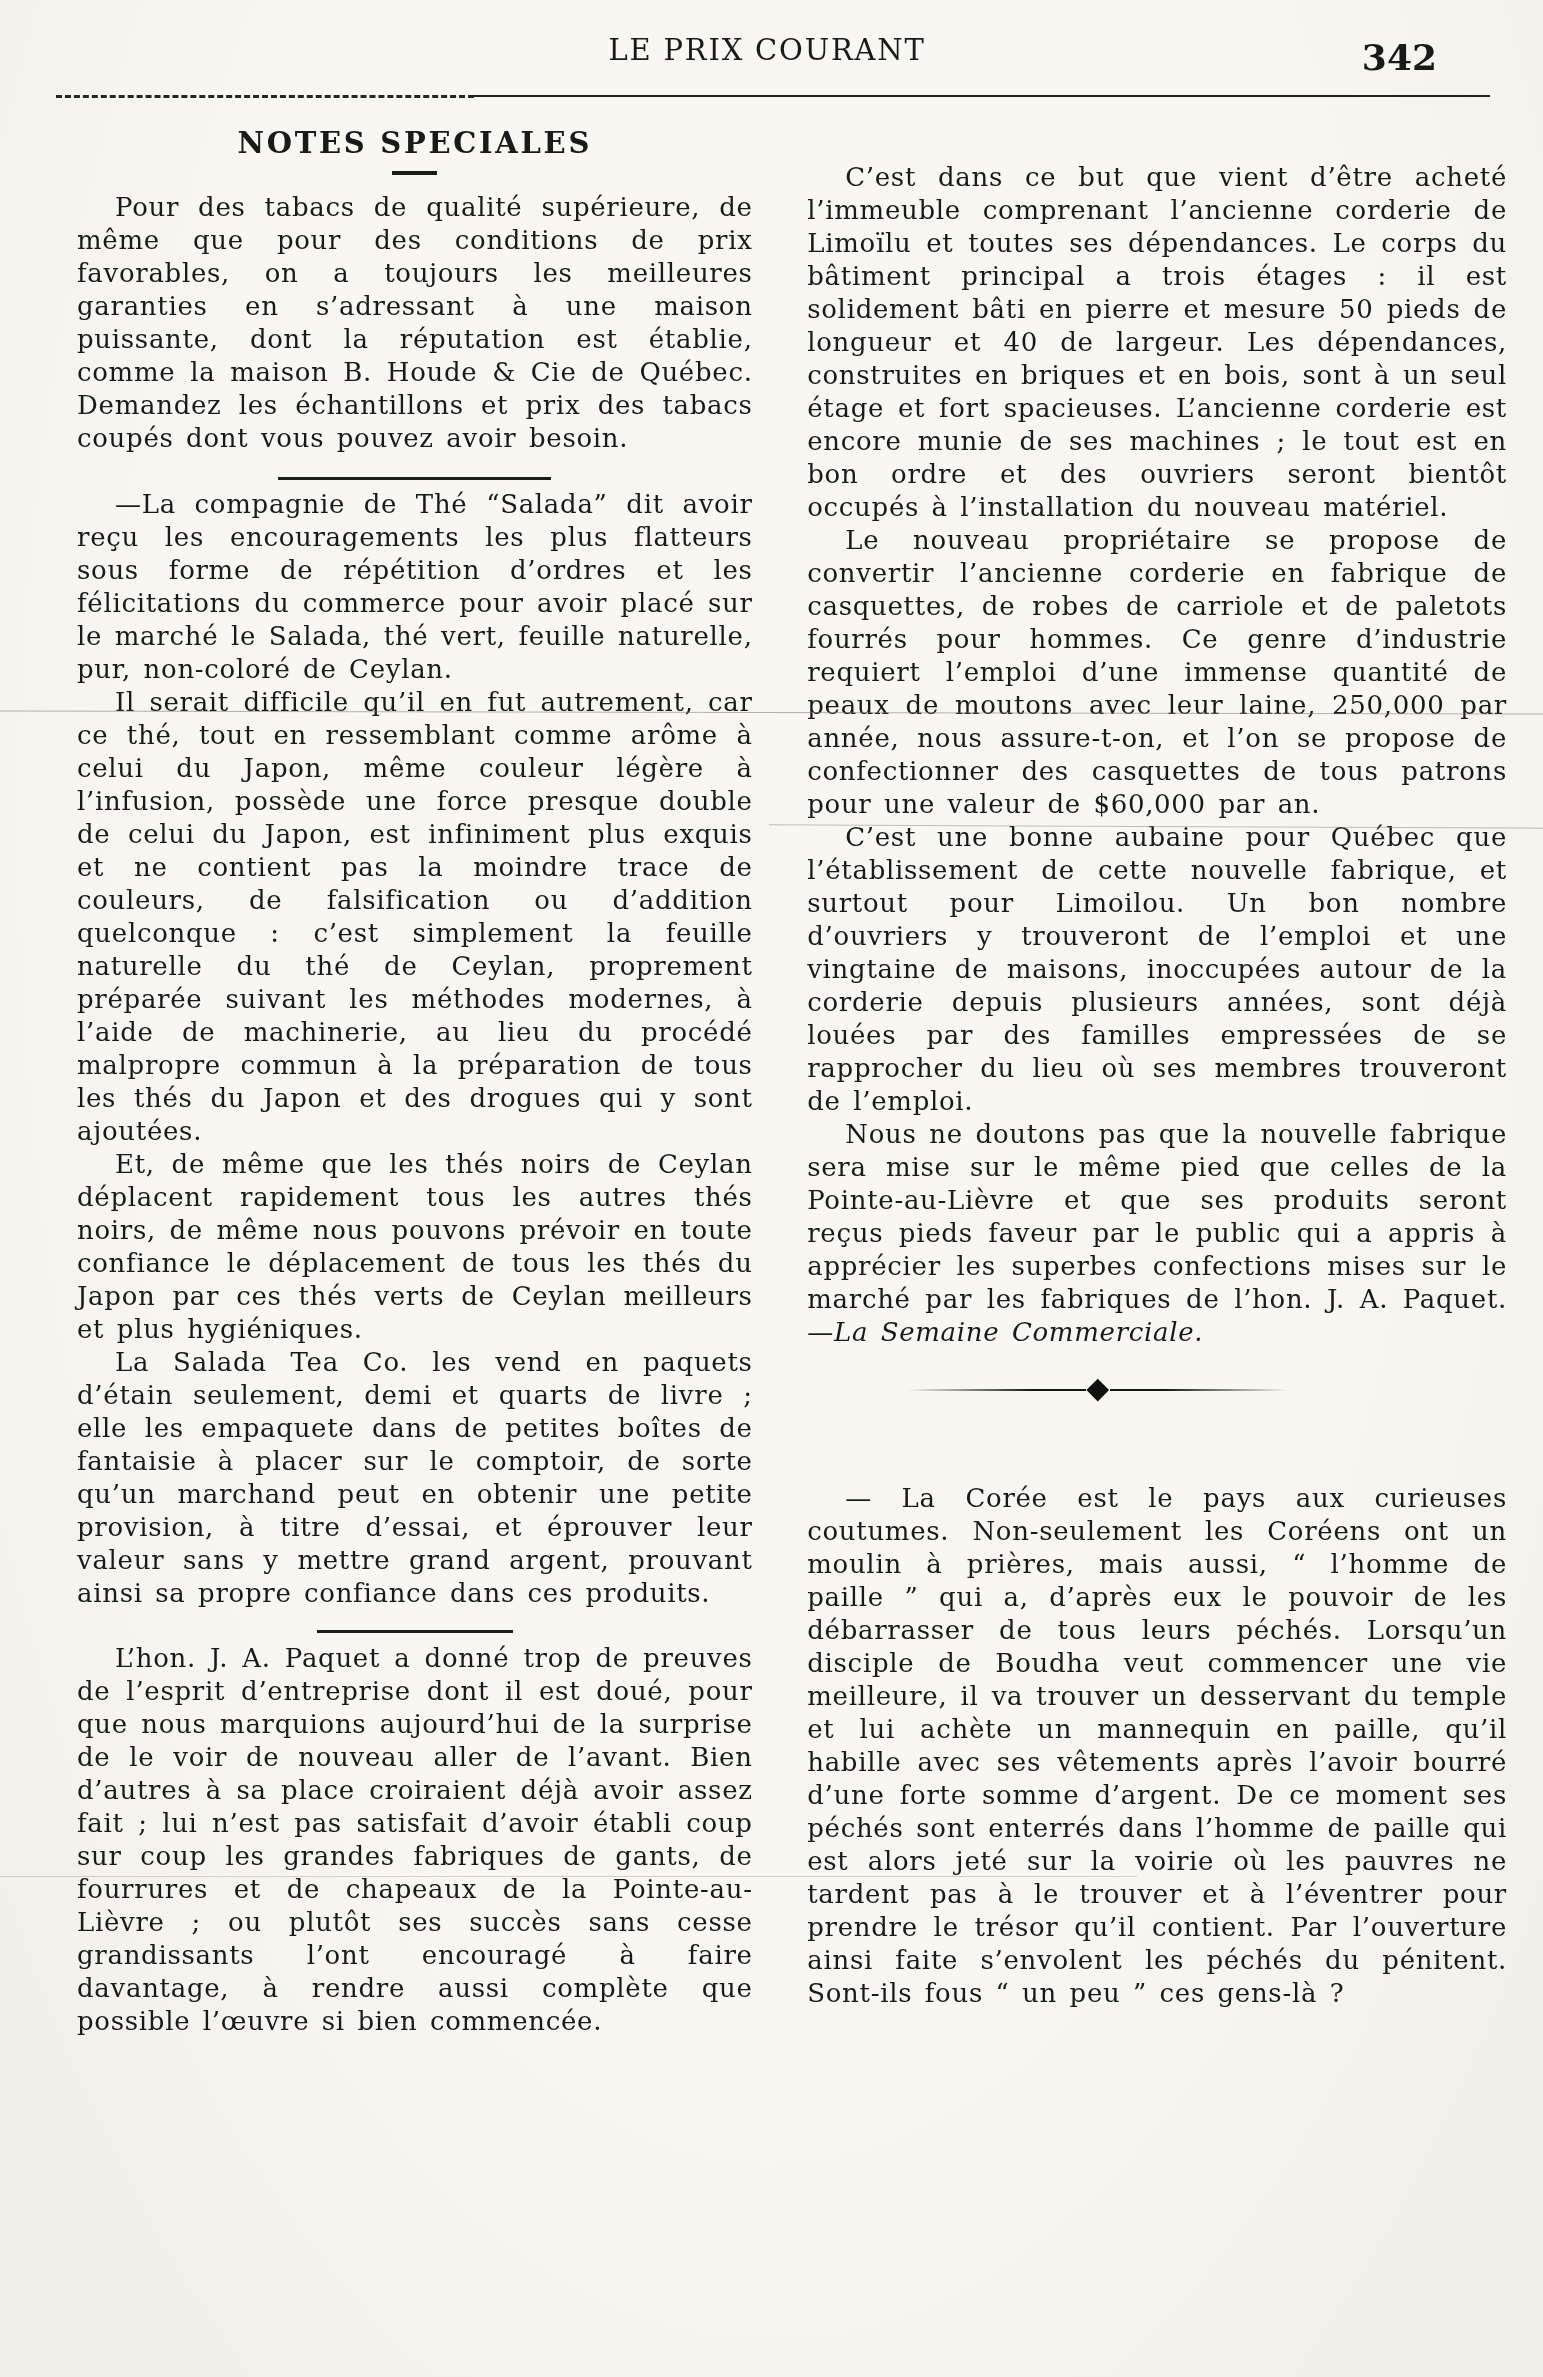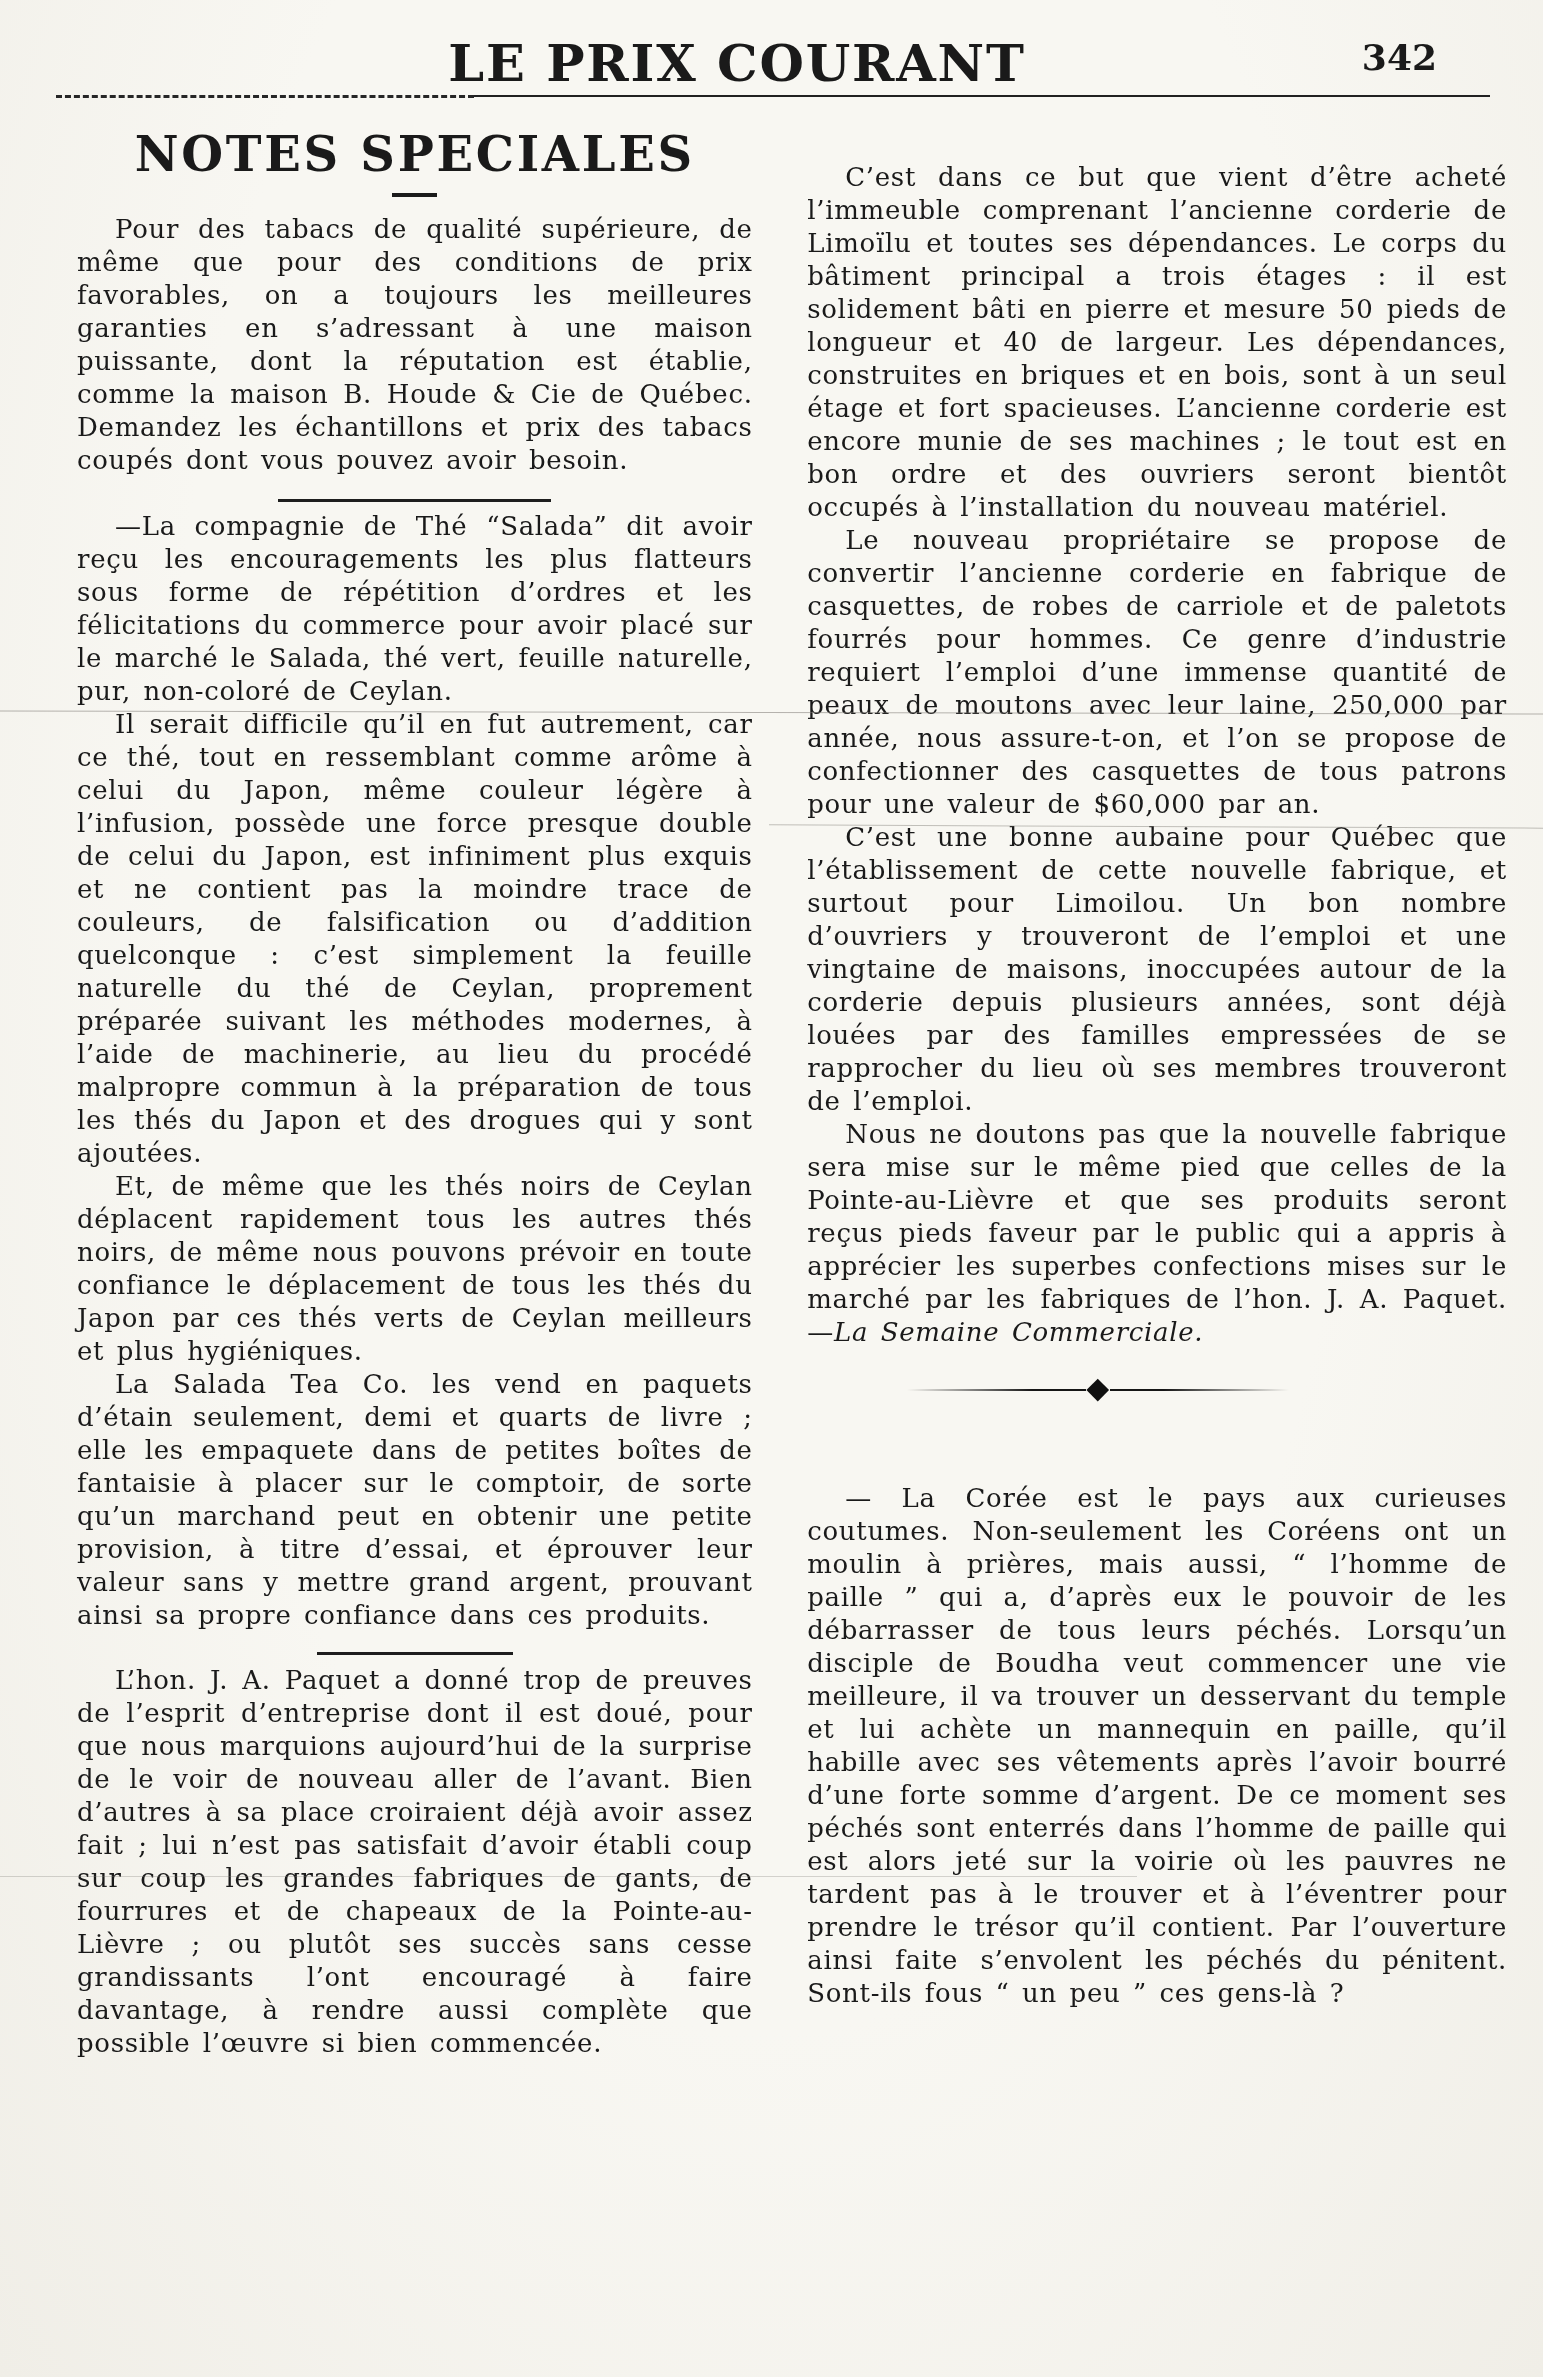--- a/index.html
+++ b/index.html
@@ -16,24 +16,24 @@
     background: radial-gradient(ellipse at 50% 35%, #f8f7f2 55%, #f0eee7 100%);
     color: #1a1a1a;
     font-family: "DejaVu Serif", "Liberation Serif", serif;
     -webkit-font-smoothing: antialiased;
   }
   
   .masthead { position: relative; height: 91px; }
   .masthead-title {
     position: absolute;
     top: 33px;
-    left: 737px;
+    left: 767px;
     transform: translateX(-50%);
-    font-size: 51px;
-    font-weight: bold;
+    font-size: 29px;
+    font-weight: normal;
     letter-spacing: 1.8px;
     white-space: nowrap;
   }
   .masthead-page-number {
     position: absolute;
     top: 36px;
     right: 106px;
     font-size: 36px;
     font-weight: bold;
   }
@@ -58,21 +58,21 @@
     margin: 20px 36px 0 77px;
     gap: 14.6px;
   }
   .col { box-sizing: border-box; }
   .col-left  { width: 699px; }
   .col-right { width: 724px; padding-top: 41px; margin-left: 40px; }
 
   h2.section-heading {
     margin: 5.5px 0 0;
     text-align: center;
-    font-size: 48px;
+    font-size: 29px;
     font-weight: bold;
     letter-spacing: 2.7px;
     white-space: nowrap;
   }
   .heading-dash {
     width: 45px;
     height: 4.5px;
     background: #1b1b1b;
     margin: 11px auto 16.4px;
   }

